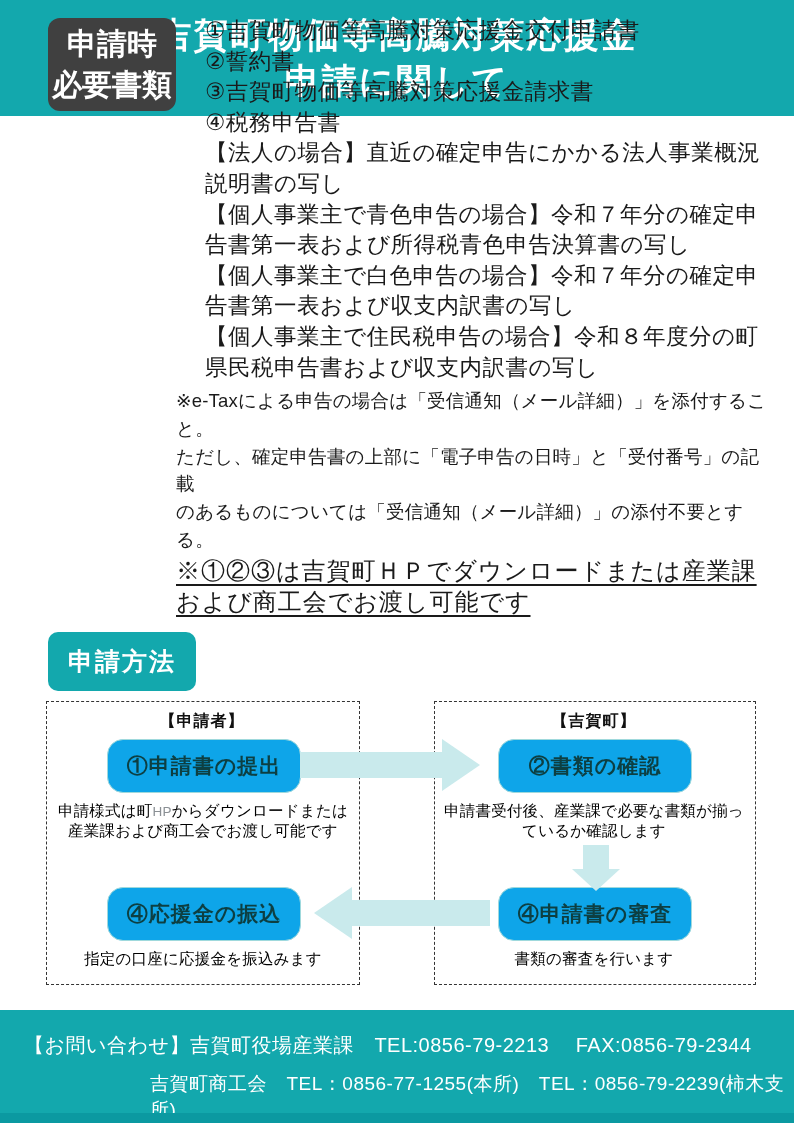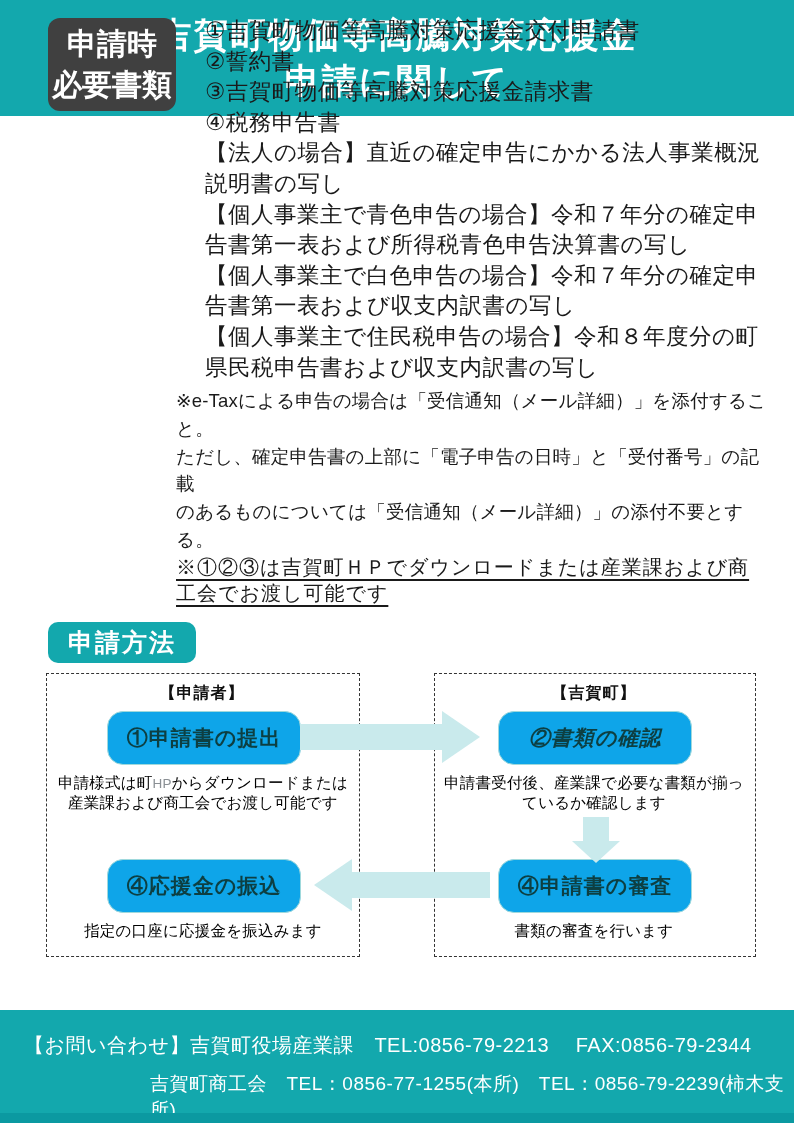--- a/index.html
+++ b/index.html
@@ -20,30 +20,30 @@
   .docs{position:relative;margin:16px 0 0 0;padding:0 24px 0 176px;min-height:510px;}
   .badge{
     position:absolute;left:48px;top:2px;width:124px;
     background:#404040;color:#fff;border-radius:12px;
     text-align:center;font-weight:bold;font-size:30px;line-height:1.35;
     padding:6px 2px;
   }
   .doc-item{font-size:22.5px;line-height:1.36;letter-spacing:0.5px;margin-left:29px;}
   .doc-notes{margin-top:4px;font-size:18.5px;line-height:1.5;letter-spacing:0.2px;}
   .doc-underline{
-    margin-top:2px;font-family:Liberation Mono, monospace;
-    font-size:20px;line-height:1.3;letter-spacing:1px;
+    margin-top:2px;font-family:Liberation Serif, serif;
+    font-size:24px;line-height:1.3;letter-spacing:1px;
     text-decoration:underline;text-underline-offset:5px;text-decoration-thickness:1.5px;
   }
   
   .method-badge{
     display:inline-block;margin:14px 0 0 48px;
     background:#13a8ad;color:#fff;border-radius:10px;
     font-weight:bold;font-size:25px;letter-spacing:2px;
-    padding:4px 20px;
+    padding:13px 20px;
   }
   .flow{position:relative;width:794px;height:292px;margin-top:8px;}
   .dashed-box{
     position:absolute;top:2px;height:282px;
     border:1.5px dashed #333;background:transparent;
   }
   .db-left{left:46px;width:312px;}
   .db-right{left:434px;width:320px;}
   .col-hdr{
     position:absolute;top:12px;width:312px;text-align:center;
@@ -52,21 +52,21 @@
   .ch-left{left:46px;}
   .ch-right{left:434px;width:320px;}
   .step-box{
     position:absolute;width:192px;height:52px;border-radius:16px;
     background:#0ea5e9;border:1px solid #9fd9dc;
     display:flex;align-items:center;justify-content:center;
     font-family:"Liberation Serif","DejaVu Serif",serif;
     font-size:21px;font-weight:600;letter-spacing:1px;color:#0d3f42;
   }
   .sb1{left:107px;top:40px;}
-  .sb2{left:498px;top:40px;font-style:italic;}
+  .sb2{left:498px;top:40px;}
   .sb3{left:498px;top:188px;}
   .sb4{left:107px;top:188px;}
   .step-cap{
     position:absolute;text-align:center;font-size:15.5px;line-height:1.3;color:#000;
     letter-spacing:0.2px;
   }
   .cap1{left:54px;top:102px;width:298px;}
   .cap2{left:442px;top:102px;width:304px;}
   .cap3{left:442px;top:250px;width:304px;}
   .cap4{left:54px;top:250px;width:298px;}

